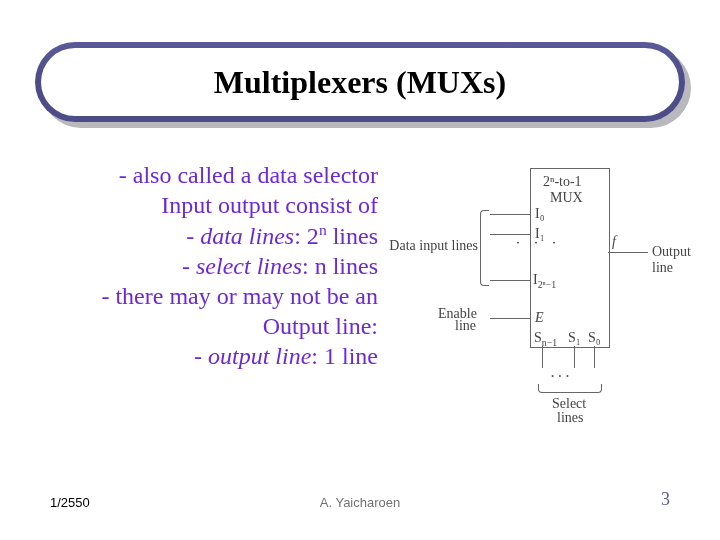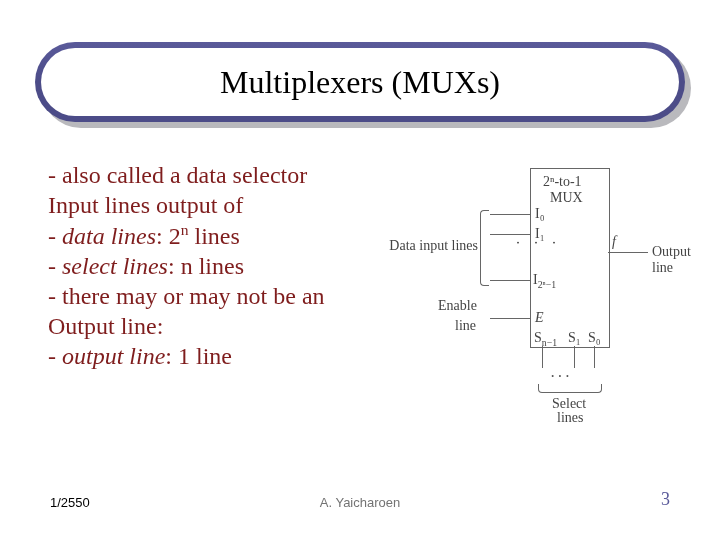--- a/index.html
+++ b/index.html
@@ -17,20 +17,21 @@
     height: 540px;
     background: #ffffff;
   }
   
   .title-wrap {
     position: absolute;
     left: 35px;
     top: 42px;
     width: 650px;
     height: 92px;
+    font-weight: bold;
   }
   .title-shadow {
     position: absolute;
     left: 6px;
     top: 6px;
     width: 650px;
     height: 80px;
     border-radius: 40px;
     background: #b9b9bd;
   }
@@ -61,21 +62,22 @@
     color: #000000;
   }
   
   .content {
     position: absolute;
     left: 48px;
     top: 160px;
     width: 330px;
     font-size: 24px;
     line-height: 1.25;
-    color: #7f1d1d;
+    color: #6d28d9;
+    text-align: right;
   }
   .content .row { white-space: nowrap; }
   .content .em { font-style: italic; }
   .content .indent { padding-left: 18px; }
   .content sup { font-size: 0.65em; vertical-align: super; }
   
   .diagram {
     position: absolute;
     left: 380px;
     top: 162px;
@@ -159,21 +161,21 @@
     <div class="title-shadow"></div>
     <div class="title-banner">
       <div class="title-center">
         <span class="title-text">Multiplexers (MUXs)</span>
       </div>
     </div>
   </div>
 
   <div class="content">
     <div class="row">- also called a data selector</div>
-    <div class="row">Input lines output of</div>
+    <div class="row">Input output consist of</div>
     <div class="row">
       <span>- </span><span class="em">data lines</span><span>: 2</span><sup>n</sup><span> lines</span>
     </div>
     <div class="row">
       <span>- </span><span class="em">select lines</span><span>: n lines</span>
     </div>
     <div class="row">- there may or may not be an</div>
     <div class="row">Output line:</div>
     <div class="row">
       <span>- </span><span class="em">output line</span><span>: 1 line</span>
@@ -197,21 +199,21 @@
     <div class="hline" style="left:110px; top:118px; width:40px;"></div>
     <div class="dlabel" style="left:153px; top:110px;">
       <span>I</span><sub class="s">2ⁿ−1</sub>
     </div>
 
     <div class="brace" style="left:100px; top:48px; height:74px; border-radius:4px 0 0 4px;"></div>
     <div class="dlabel" style="left:0px; top:76px; width:98px; text-align:right;">Data input lines</div>
 
     <div class="hline" style="left:110px; top:156px; width:40px;"></div>
     <div class="dlabel" style="left:155px; top:148px; font-style:italic;">E</div>
-    <div class="dlabel" style="left:58px; top:136px;">Enable</div>
+    <div class="dlabel" style="left:58px; top:144px;">Enable</div>
     <div class="dlabel" style="left:75px; top:156px;">line</div>
 
     <div class="hline" style="left:228px; top:90px; width:40px;"></div>
     <div class="dlabel" style="left:232px; top:72px; font-style:italic;">f</div>
     <div class="dlabel" style="left:272px; top:82px;">Output line</div>
 
     <div class="vline" style="left:162px; top:184px; height:22px;"></div>
     <div class="vline" style="left:194px; top:184px; height:22px;"></div>
     <div class="vline" style="left:214px; top:184px; height:22px;"></div>
 

